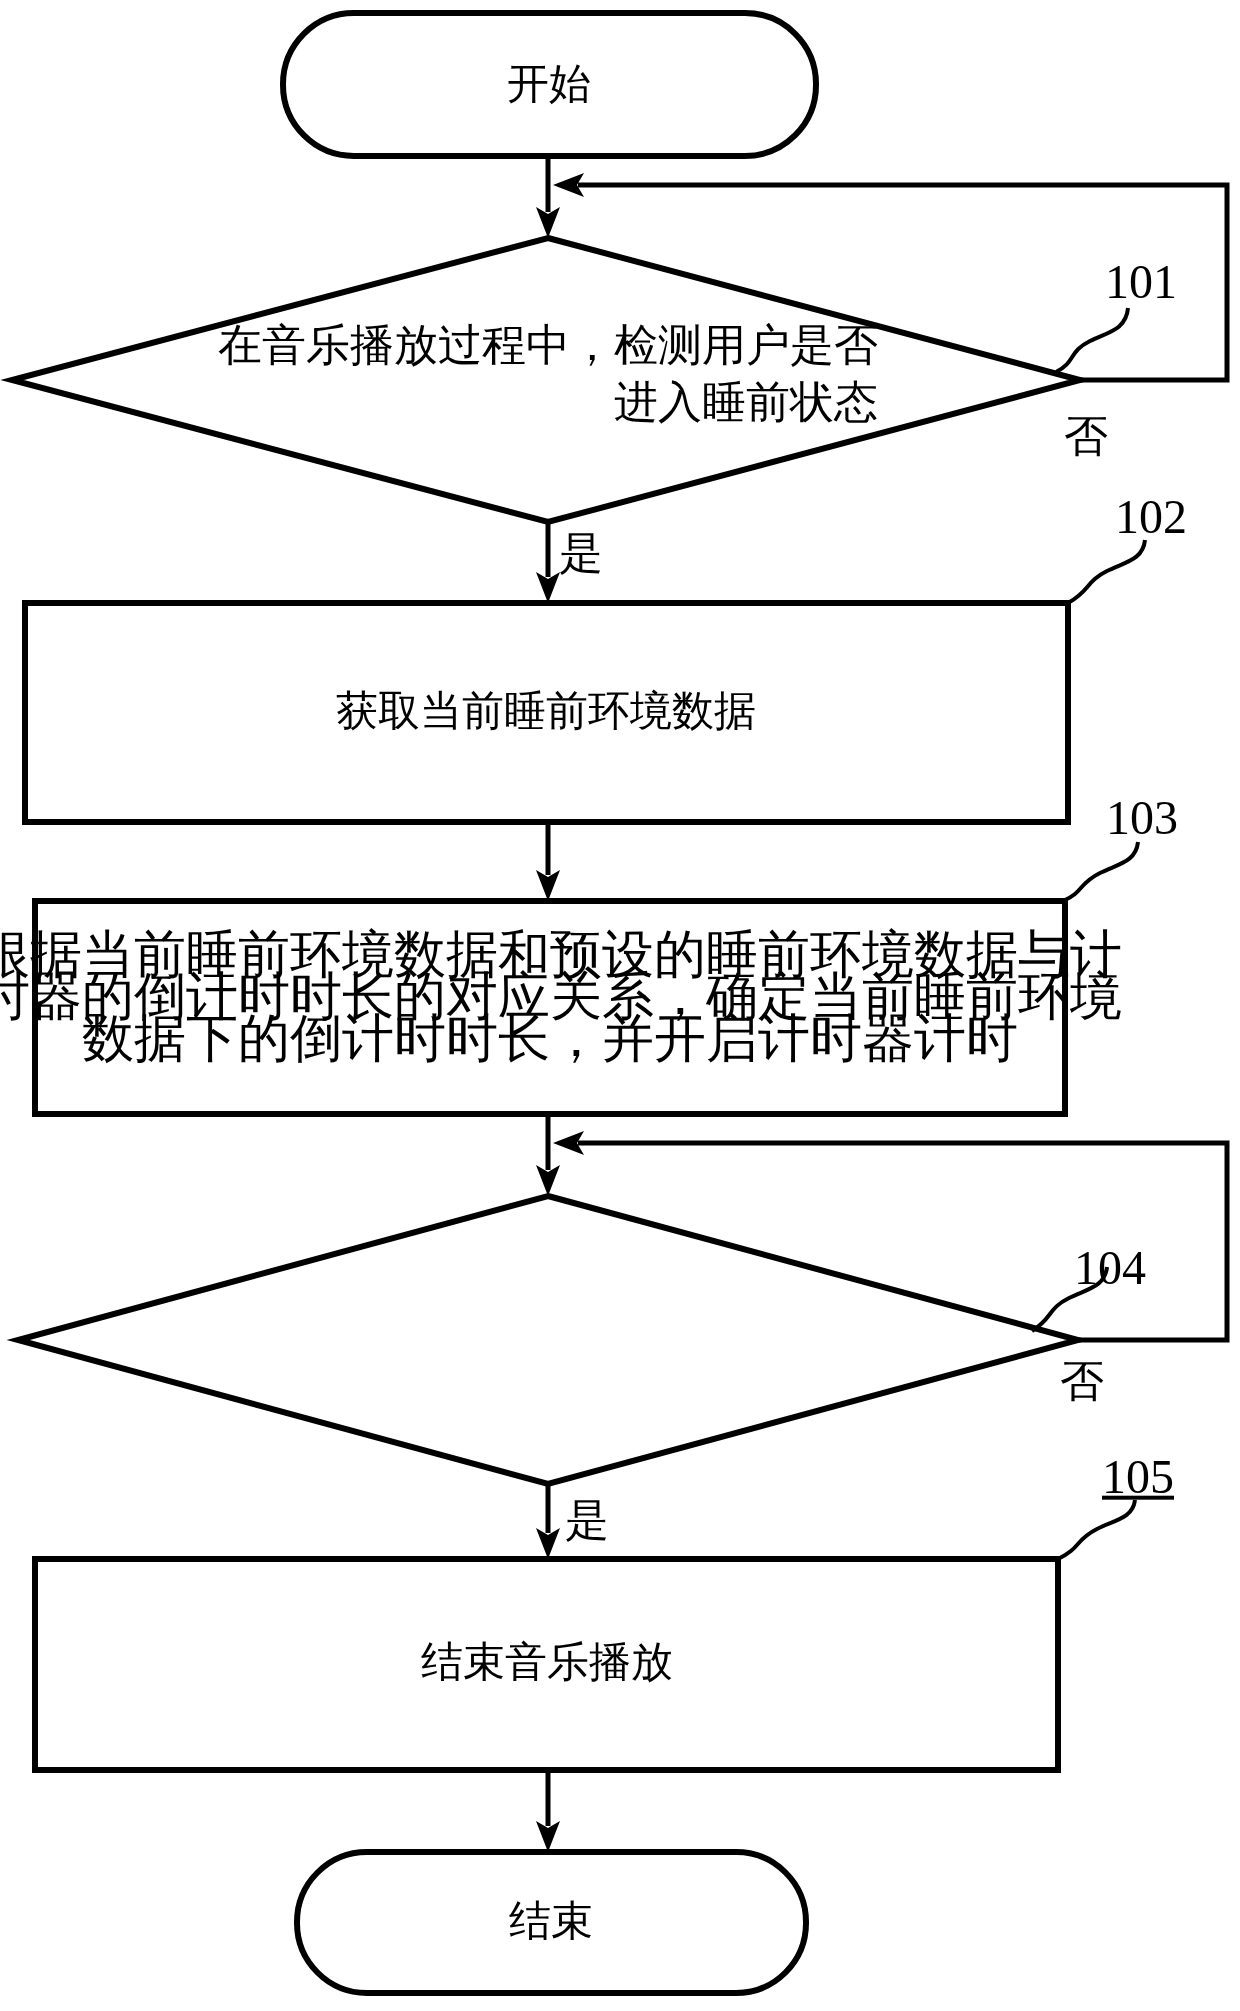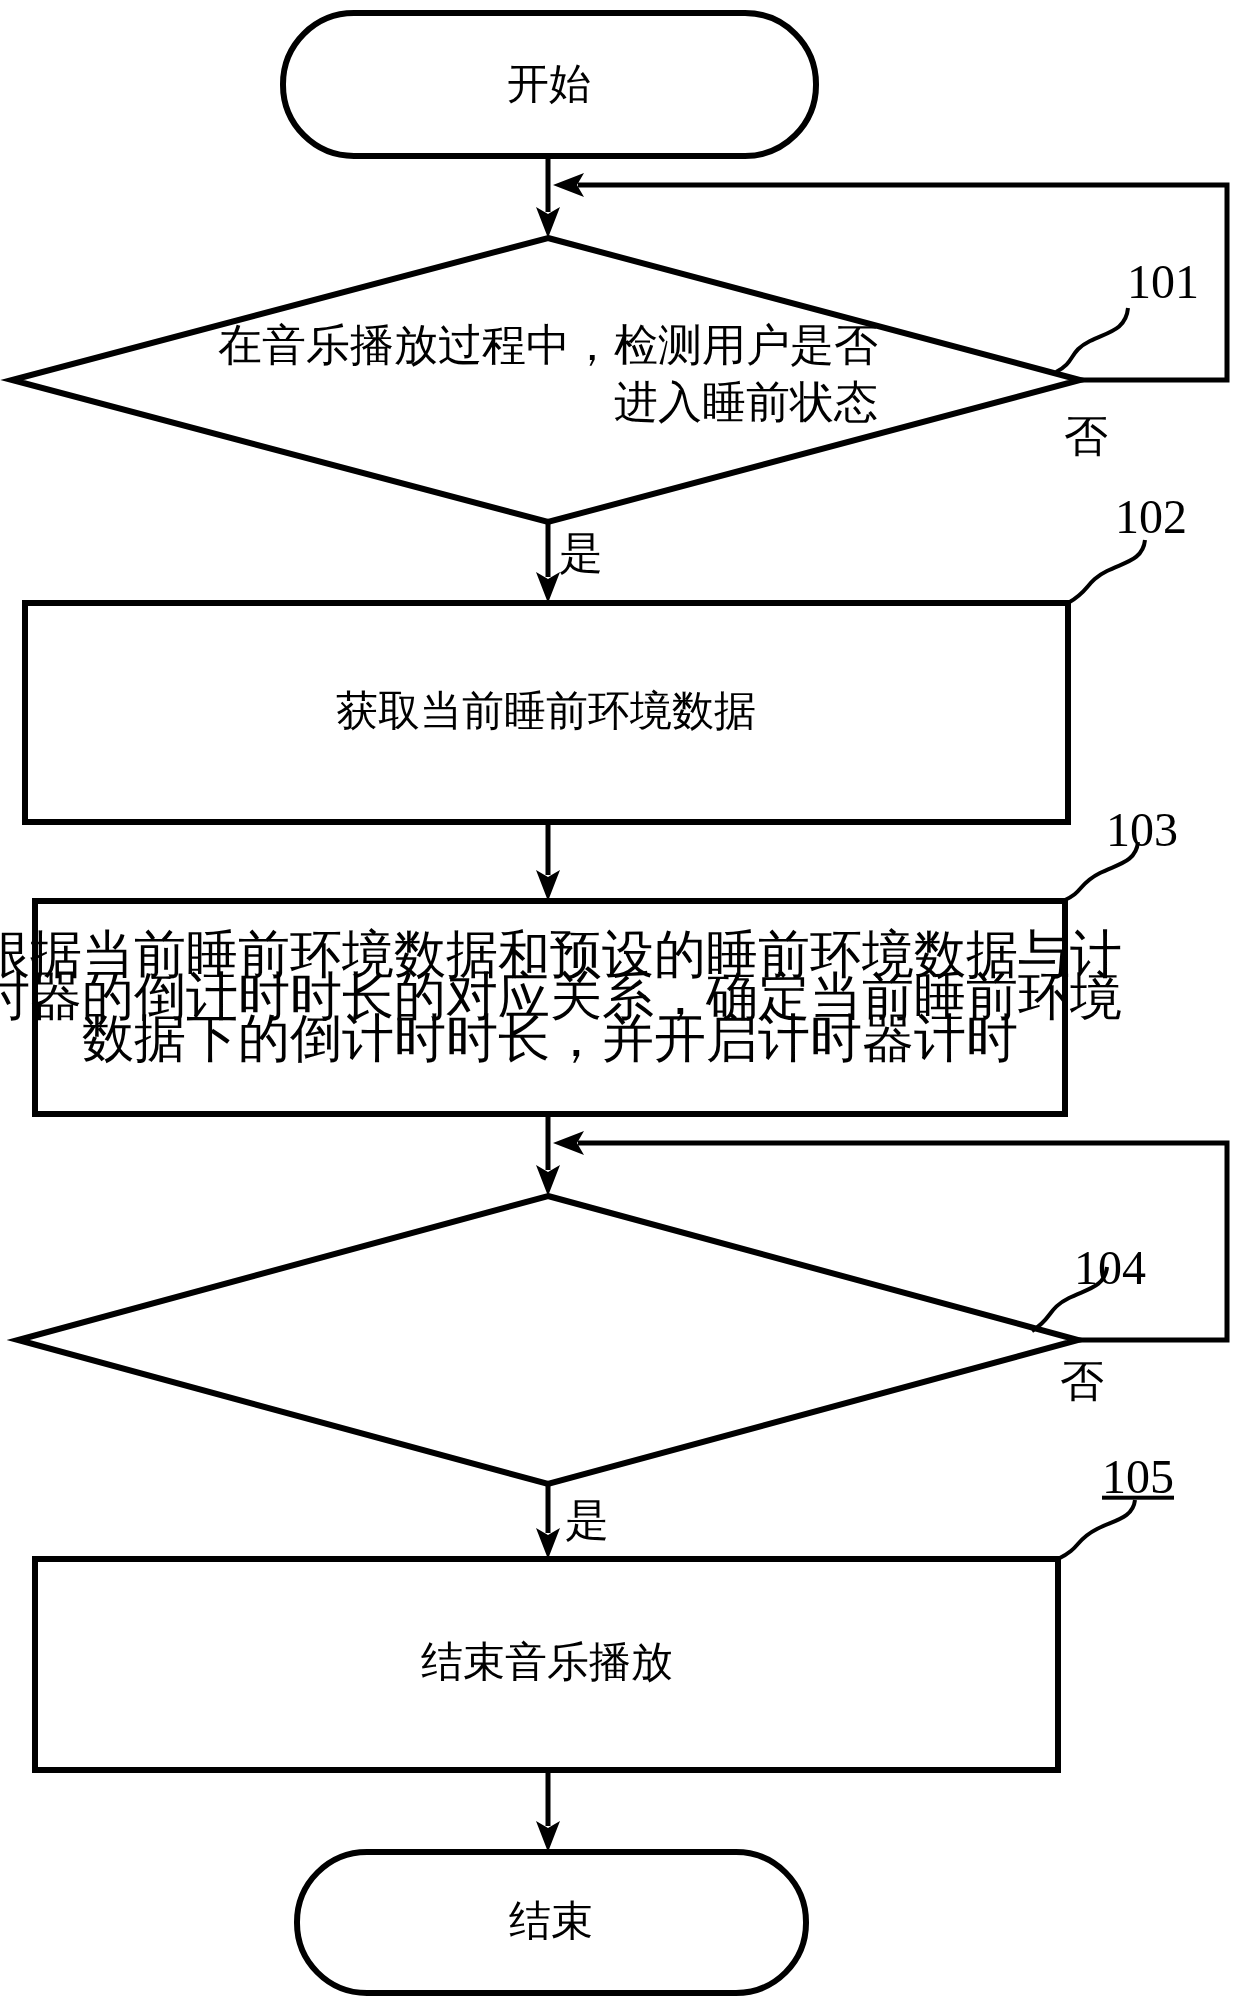--- a/index.html
+++ b/index.html
@@ -72,31 +72,31 @@
     <path class="leader" d="M1145 540 C1143 560 1125 562 1107 571 C1085 582 1091 590 1068 603"></path>
     <path class="leader" d="M1138 842 C1136 862 1118 864 1100 873 C1078 884 1084 892 1063 901"></path>
     <path class="leader" d="M1107 1267 C1105 1287 1087 1289 1069 1298 C1047 1309 1053 1318 1032 1331"></path>
     <path class="leader" d="M1135 1500 C1133 1518 1115 1520 1097 1529 C1075 1540 1081 1548 1058 1559"></path>
   </svg>
 
   <div class="lbl cjk" style="left:549px; top:85px;">开始</div>
 
   <div class="lbl cjk2" style="left:548px; top:374px;">在音乐播放过程中，检测用户是否
 进入睡前状态</div>
-  <div class="lbl num" style="left:1141px; top:282px;margin-left:22px;">101</div>
+  <div class="lbl num" style="left:1141px; top:282px;">101</div>
   <div class="lbl branch" style="left:1086px; top:437px;">否</div>
   <div class="lbl branch" style="left:581px; top:554px;">是</div>
 
   <div class="lbl cjk" style="left:546px; top:712px;">获取当前睡前环境数据</div>
   <div class="lbl num" style="left:1151px; top:517px;">102</div>
 
   <div class="lbl cjk3" style="left:550px; top:997px;">根据当前睡前环境数据和预设的睡前环境数据与计
 时器的倒计时时长的对应关系，确定当前睡前环境
 数据下的倒计时时长，并开启计时器计时</div>
-  <div class="lbl num" style="left:1142px; top:818px;margin-top:12px;">103</div>
+  <div class="lbl num" style="left:1142px; top:818px;">103</div>
 
   <div class="lbl num" style="left:1110px; top:1244px;margin-top:24px;">104</div>
   <div class="lbl branch" style="left:1082px; top:1382px;">否</div>
   <div class="lbl branch" style="left:587px; top:1521px;">是</div>
 
   <div class="lbl cjk" style="left:547px; top:1663px;font-family:Liberation Serif, serif;">结束音乐播放</div>
   <div class="lbl num" style="left:1138px; top:1477px;text-decoration:underline;">105</div>
 
   <div class="lbl cjk" style="left:551px; top:1922px;">结束</div>
 </div>

